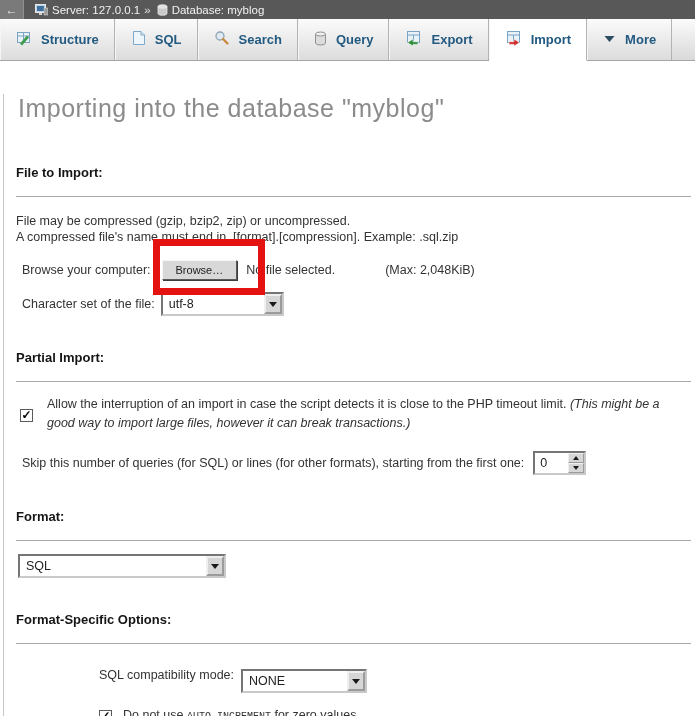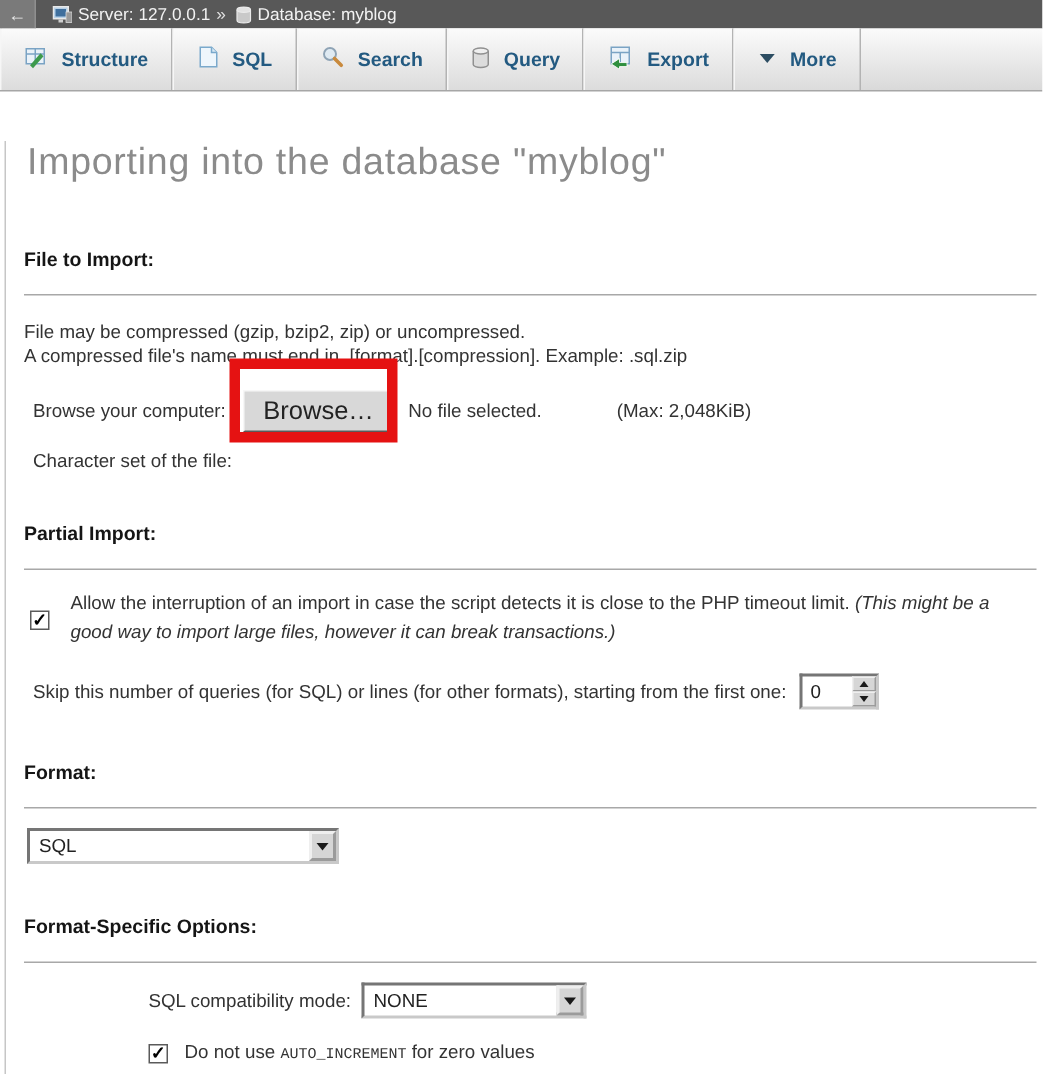--- a/index.html
+++ b/index.html
@@ -55,21 +55,21 @@
     margin:0 0 13px 0;
   }
   .gap-lg { margin-top:42px; }
   .gap-md { margin-top:34px; }
   .body-text { font-size:12.5px; line-height:16px; color:#333; margin:0; }
   .b { font-weight:normal; }
   .form-row { display:flex; align-items:center; font-size:12.5px; color:#333; }
 
   
   .btn-3d {
-    background:#d8d8d8; color:#222; font-size:17px;
+    background:#d8d8d8; color:#222; font-size:11px;
     border:1px solid; border-color:#f7f7f7 #5a5a5a #5a5a5a #f7f7f7;
     box-shadow:1px 1px 0 #3c3c3c; padding:3px 13px; cursor:pointer;
     font-family:"Liberation Sans", sans-serif;
   }
   .combo {
     display:inline-flex; align-items:stretch; background:#fff;
     border:2px inset #c9c9c9; height:24px; cursor:pointer;
   }
   .combo-field { display:flex; align-items:center; padding:0 6px; font-size:12.5px; color:#222; flex:1; }
   .combo-btn {
@@ -112,21 +112,21 @@
   .allow-text { font-size:12.5px; line-height:19px; color:#333; }
   .note-italic { font-style:italic; }
 
   .skip-row { margin:18px 0 0 6px; }
   .skip-row .spinner { margin-left:9px; }
 
   .format-combo { width:208px; margin-left:2px; }
 
   .indented { margin-left:83px; }
   .compat-row { margin-top:2px; }
-  .compat-row .combo { width:150px; margin-left:7px; }
+  .compat-row .combo { width:126px; margin-left:7px;margin-top:12px; }
   .autoinc-row { margin-top:14px; display:flex; align-items:center; }
   .autoinc-row .checkbox { margin-right:11px; }
   .mono { font-family:"Liberation Mono", monospace; font-size:10px; }
 
   .go-btn {
     margin:36px 0 0 16px; padding:5px 17px; font-size:13.5px; font-weight:bold; color:#222;
     background:linear-gradient(#ffffff,#d6d6d6); border:1px solid #9c9c9c; border-radius:14px;
     box-shadow:0 1px 2px rgba(0,0,0,0.2); cursor:pointer;
     font-family:"Liberation Sans", sans-serif;
   }
@@ -198,20 +198,31 @@
     <span>
       <svg width="17" height="16" viewBox="0 0 17 16">
           <rect x="2.5" y="1.5" width="12" height="11" fill="#eaf2f9" stroke="#7aa3c4"></rect>
           <line x1="2.5" y1="5" x2="14.5" y2="5" stroke="#7aa3c4"></line>
           <line x1="8.5" y1="5" x2="8.5" y2="12.5" stroke="#7aa3c4"></line>
           <path d="M8 11.5 h5 v3 h-5 v2 l-5.5-4 5.5-4 z" transform="scale(1,0.9) translate(0,1.5)" fill="#2f8f3e" stroke="#fff" stroke-width="0.6"></path>
         </svg>
     </span>
     <span>Export</span>
   </div>
+  <div class="tab active">
+    <span>
+      <svg width="17" height="16" viewBox="0 0 17 16">
+          <rect x="2.5" y="1.5" width="12" height="11" fill="#eaf2f9" stroke="#7aa3c4"></rect>
+          <line x1="2.5" y1="5" x2="14.5" y2="5" stroke="#7aa3c4"></line>
+          <line x1="8.5" y1="5" x2="8.5" y2="12.5" stroke="#7aa3c4"></line>
+          <path d="M9 11.5 h-5 v3 h5 v2 l5.5-4 -5.5-4 z" transform="scale(1,0.9) translate(0,1.5)" fill="#d03030" stroke="#fff" stroke-width="0.6"></path>
+        </svg>
+    </span>
+    <span>Import</span>
+  </div>
   <div class="tab">
     <span>
       <svg width="13" height="10" viewBox="0 0 13 10">
           <path d="M1.5 2 h10 l-5 6 z" fill="#2c4d62"></path>
         </svg>
     </span>
     <span>More</span>
   </div>
   <div class="tabfill"></div>
 </div>
@@ -231,20 +242,26 @@
 
     <div class="form-row browse-row">
       <span>Browse your computer:</span>
       <button class="btn-3d">Browse…</button>
       <span class="no-file">No file selected.</span>
       <span class="max-size">(Max: 2,048KiB)</span>
     </div>
 
     <div class="form-row charset-row">
       <span>Character set of the file:</span>
+      <div class="combo">
+        <span class="combo-field">utf-8</span>
+        <span class="combo-btn">
+            <span class="tri-down"></span>
+          </span>
+      </div>
     </div>
   </div>
 
   
   <div class="gap-md section-heading">Partial Import:</div>
 
   <div class="allow-row">
     <span class="checkbox checked"></span>
     <span class="allow-text"><span>Allow the interruption of an import in case the script detects it is close to the PHP timeout limit. </span><span class="note-italic">(This might be a good way to import large files, however it can break transactions.)</span></span>
   </div>

